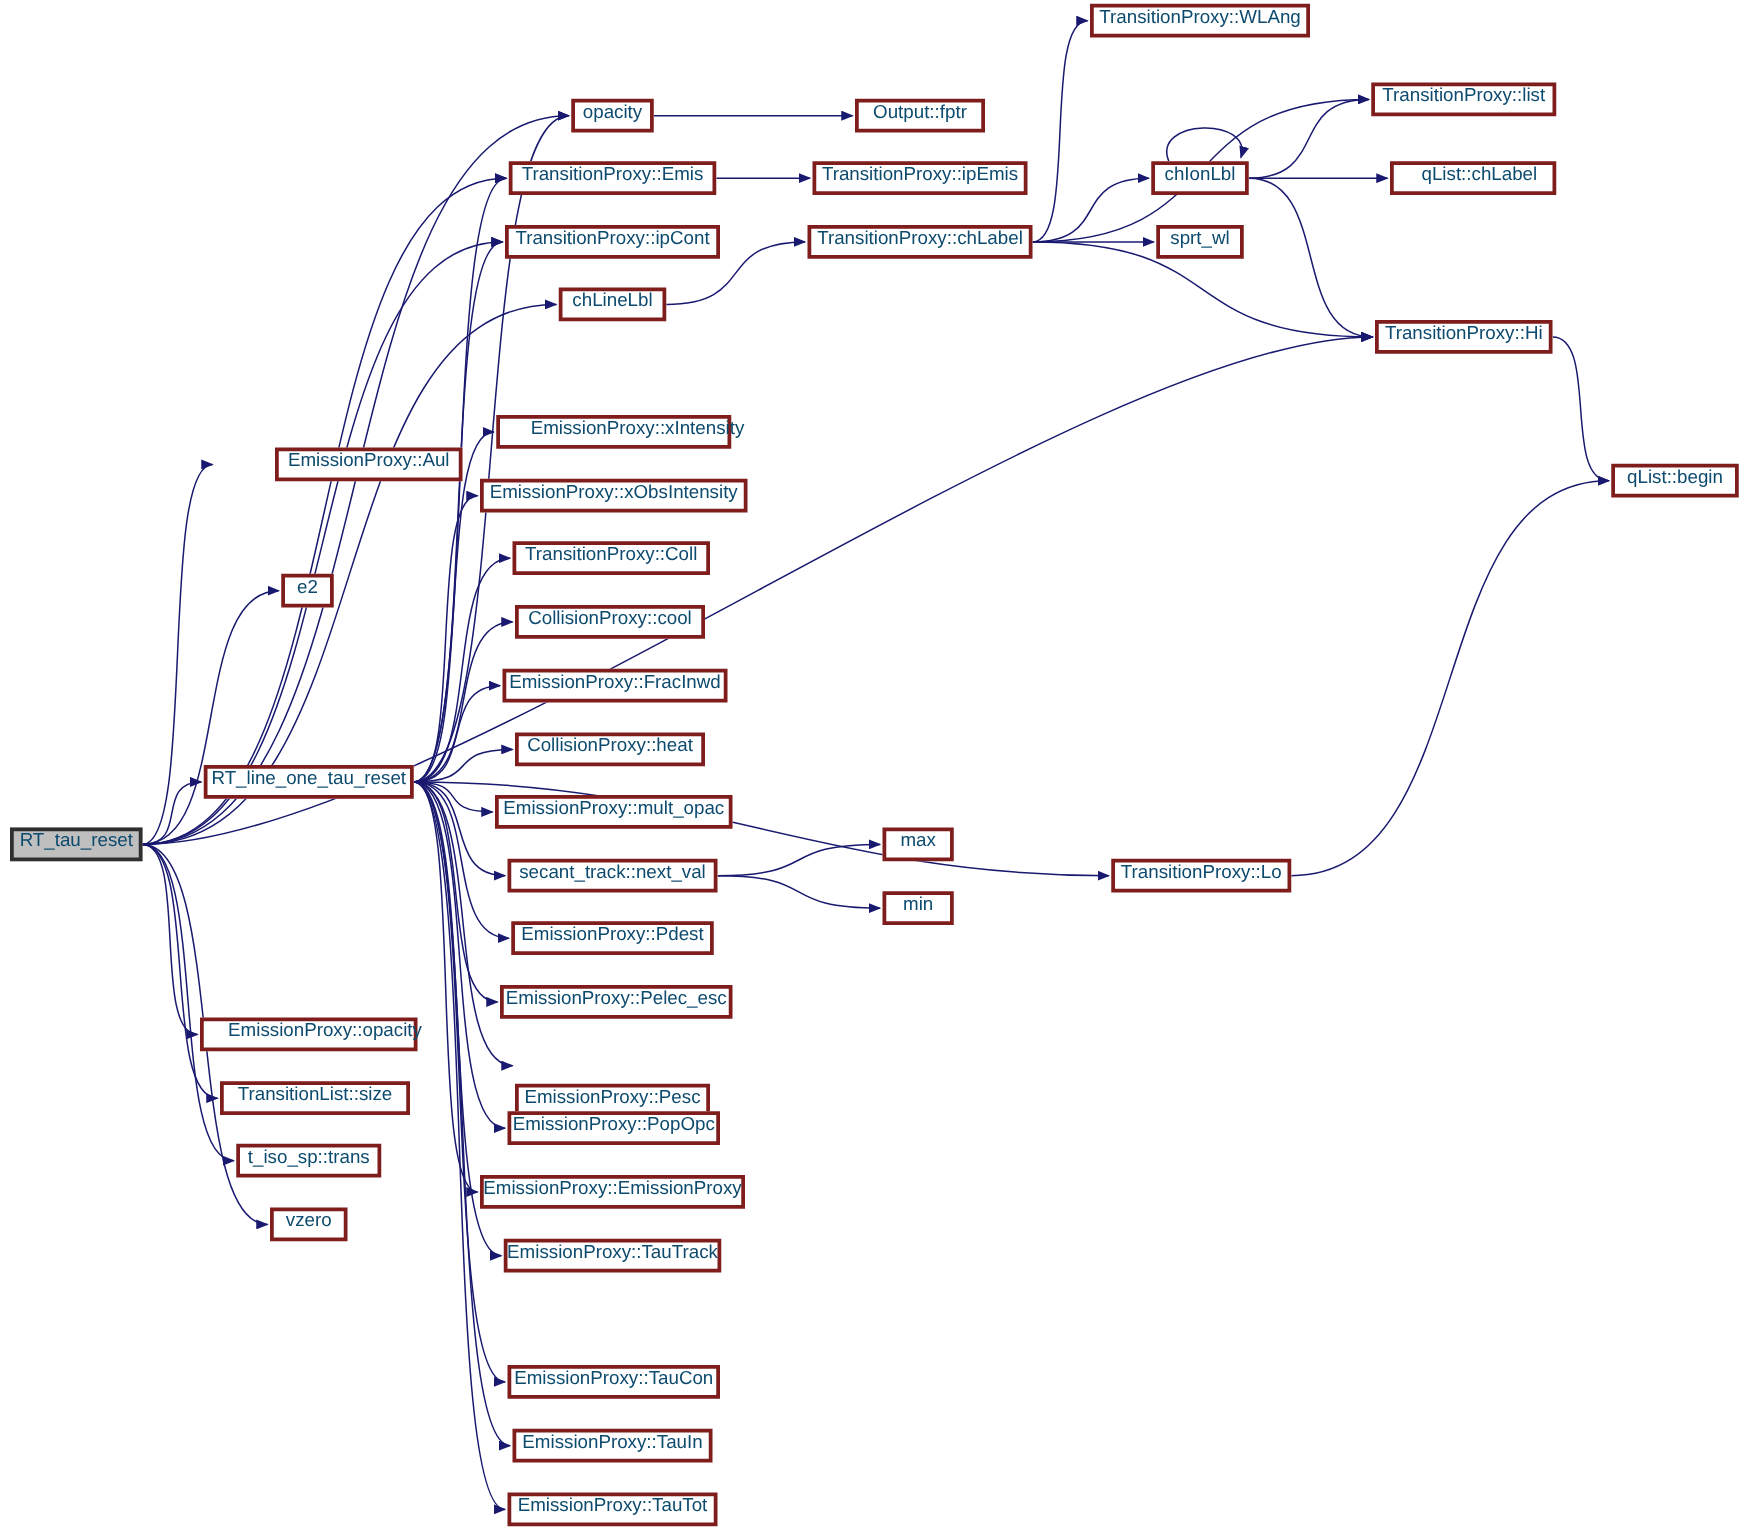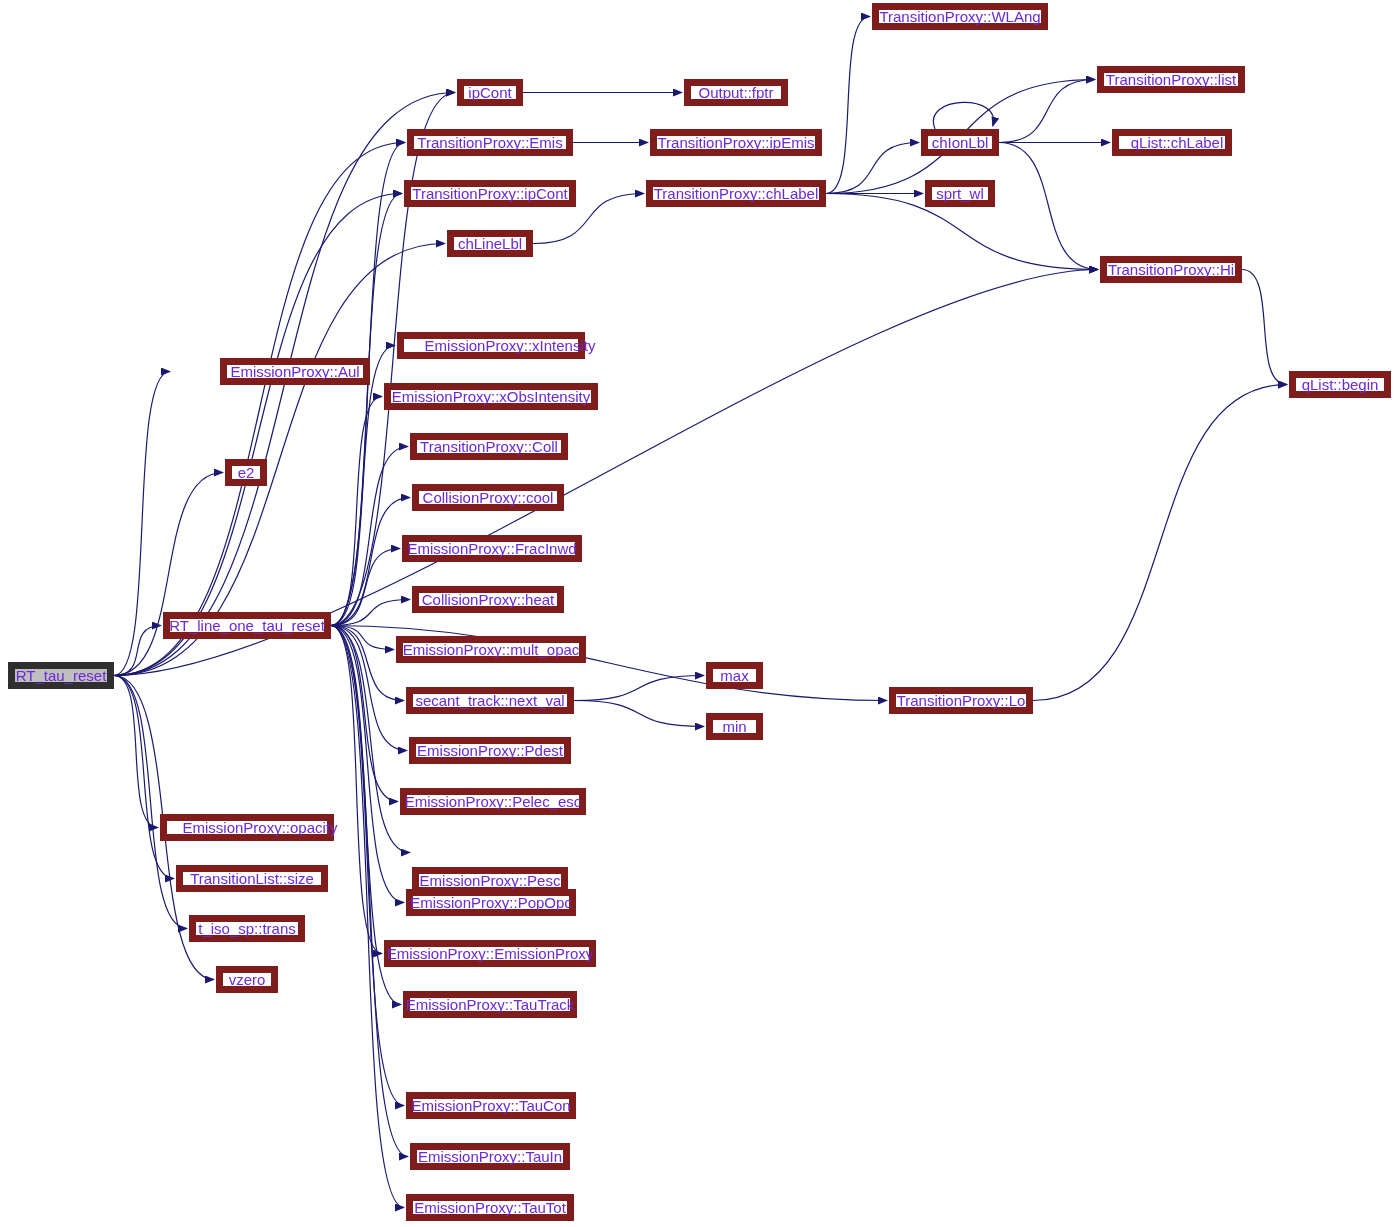--- a/index.html
+++ b/index.html
@@ -20,27 +20,27 @@
     position: absolute;
     left: 0;
     top: 0;
     width: 1397px;
     height: 1227px;
     pointer-events: none;
   }
   .gnode {
     position: absolute;
     box-sizing: border-box;
-    border: 7px solid #7f1d1d;
+    border: 3px solid #7f1d1d;
     background: #ffffff;
-    color: #6d28d9;
+    color: #0c4a6e;
     font-size: 15px;
     line-height: 1;
     display: flex;
-    align-items: center;
+    align-items: flex-start;
     justify-content: center;
     white-space: nowrap;
     padding: 0 6px;
     z-index: 5;
   }
   .gnode.root {
     background: #bfbfbf;
     border-color: #2f2f2f;
   }
   .gnode .lbl {
@@ -127,21 +127,21 @@
     <div class="gnode" style="left: 176px; top: 865px; width: 152px; height: 27px;">
       <span class="lbl">TransitionList::size</span>
     </div>
     <div class="gnode" style="left: 189px; top: 915px; width: 116px; height: 27px;">
       <span class="lbl">t_iso_sp::trans</span>
     </div>
     <div class="gnode" style="left: 216px; top: 966px; width: 62px; height: 27px;">
       <span class="lbl">vzero</span>
     </div>
     <div class="gnode" style="left: 457px; top: 79px; width: 66px; height: 27px;">
-      <span class="lbl">ipCont</span>
+      <span class="lbl">opacity</span>
     </div>
     <div class="gnode" style="left: 407px; top: 129px; width: 166px; height: 27px;">
       <span class="lbl">TransitionProxy::Emis</span>
     </div>
     <div class="gnode" style="left: 404px; top: 180px; width: 172px; height: 27px;">
       <span class="lbl">TransitionProxy::ipCont</span>
     </div>
     <div class="gnode" style="left: 447px; top: 230px; width: 86px; height: 27px;">
       <span class="lbl">chLineLbl</span>
     </div>
@@ -219,21 +219,21 @@
     </div>
     <div class="gnode" style="left: 872px; top: 3px; width: 176px; height: 27px;">
       <span class="lbl">TransitionProxy::WLAng</span>
     </div>
     <div class="gnode" style="left: 921px; top: 129px; width: 78px; height: 27px;">
       <span class="lbl">chIonLbl</span>
     </div>
     <div class="gnode" style="left: 1097px; top: 66px; width: 148px; height: 27px;">
       <span class="lbl">TransitionProxy::list</span>
     </div>
-    <div class="gnode" style="left: 1112px; top: 129px; width: 120px; height: 27px; padding-left: 16px;">
+    <div class="gnode" style="left: 1112px; top: 129px; width: 133px; height: 27px; padding-left: 16px;">
       <span class="lbl">qList::chLabel</span>
     </div>
     <div class="gnode" style="left: 1100px; top: 256px; width: 142px; height: 27px;">
       <span class="lbl">TransitionProxy::Hi</span>
     </div>
     <div class="gnode" style="left: 1289px; top: 371px; width: 102px; height: 27px;">
       <span class="lbl">qList::begin</span>
     </div>
   </div>
 

